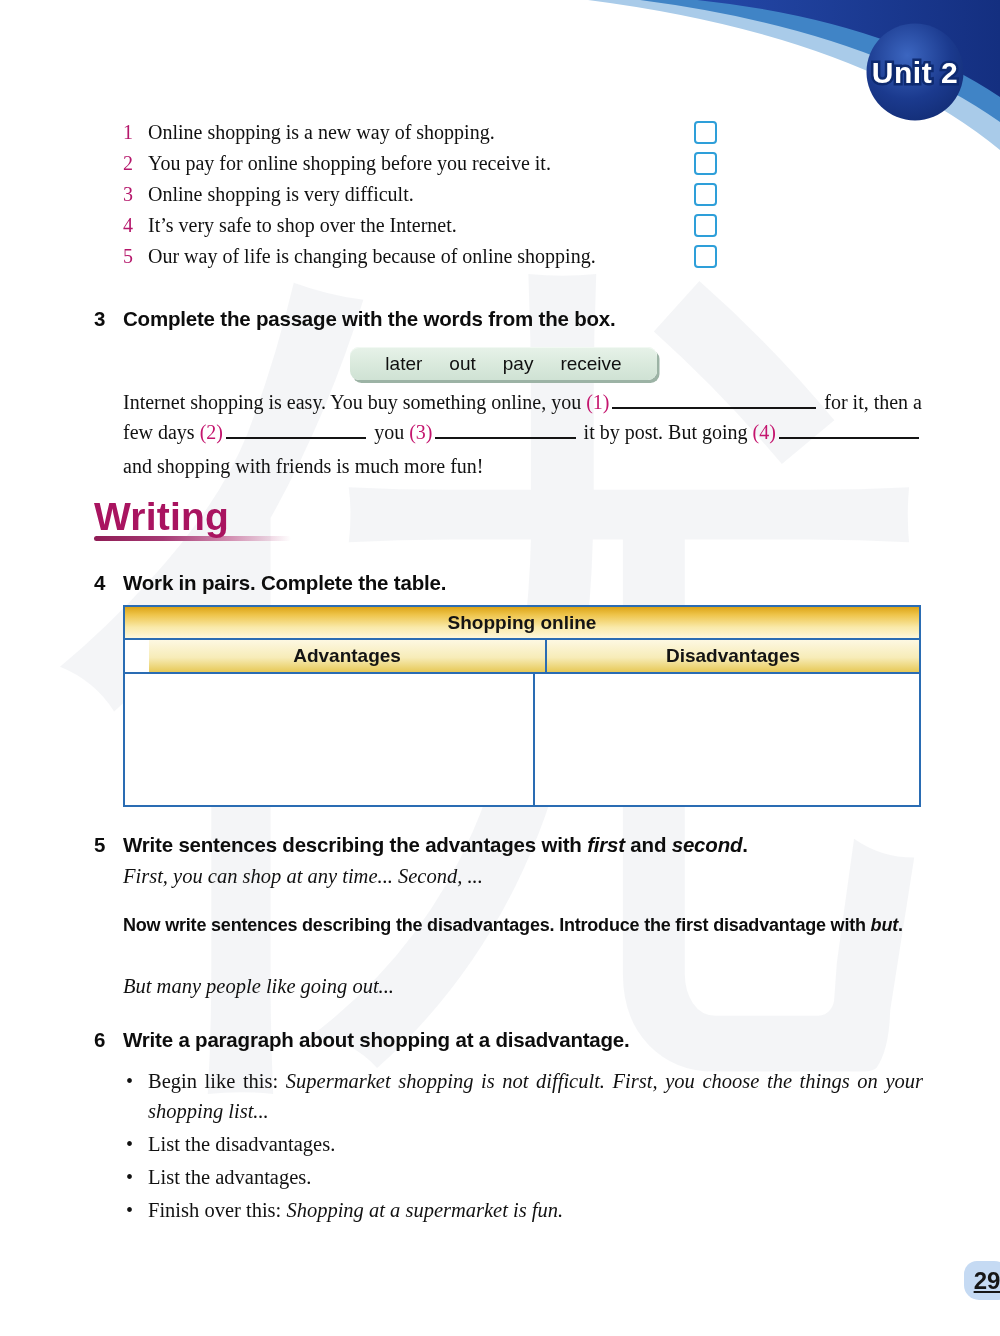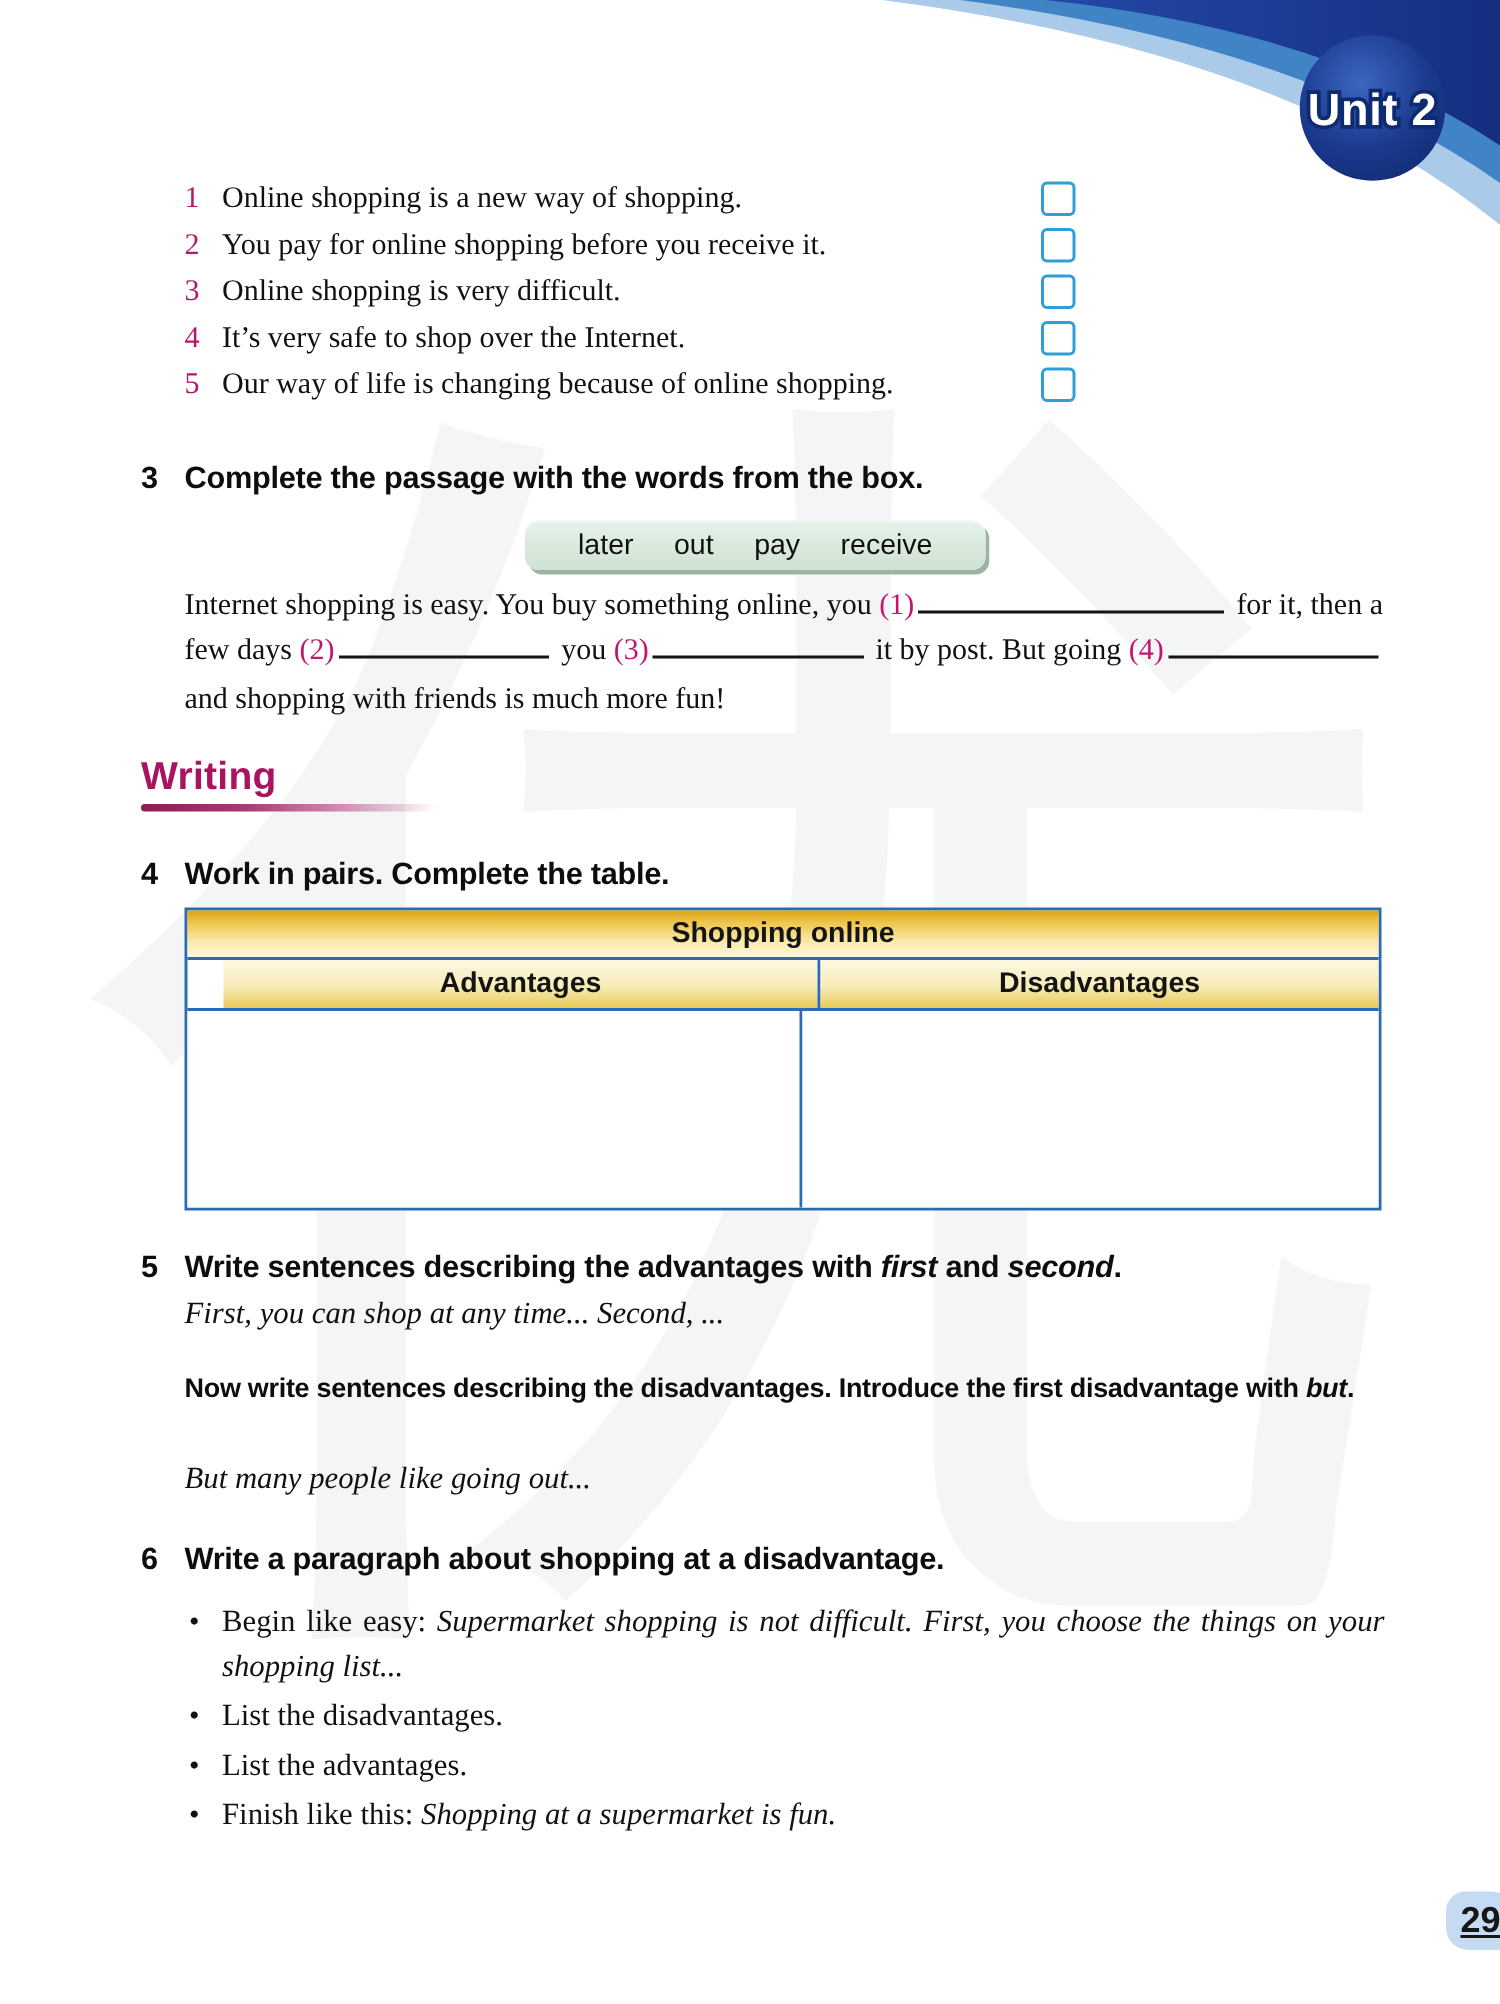--- a/index.html
+++ b/index.html
@@ -48,21 +48,21 @@
   .magenta{color:#c4156e;}
   .blank{
     display:inline-block;height:16px;border-bottom:2px solid #141414;
     margin:0 3px;flex:none;
   }
   .blank.grow{flex:1 1 auto;}
   
   .writing{position:absolute;top:501px;left:94px;}
   .writing-text{
     font-family:"Liberation Sans",sans-serif;font-weight:bold;
-    font-size:26px;color:#a91460;letter-spacing:0.2px;line-height:32px;
+    font-size:39px;color:#a91460;letter-spacing:0.2px;line-height:32px;
   }
   .writing-rule{
     width:197px;height:5px;margin-top:3px;border-radius:3px;
     background:linear-gradient(90deg,#8f1c55 0%,#a63a74 35%,#d492b4 70%,rgba(222,186,203,0) 100%);
   }
   
   .tbl{
     position:absolute;top:605px;left:123px;width:798px;
     border:2.5px solid #2a6cb3;background:#fff;box-sizing:border-box;
     font-family:"Liberation Sans",sans-serif;
@@ -232,28 +232,28 @@
 </div>
 <div class="example" style="top:975px;">But many people like going out...</div>
 
 <div class="ex-head" style="top:1028px;">
   <span class="ex-num">6</span>
   <span>Write a paragraph about shopping at a disadvantage.</span>
 </div>
 
 <div class="bullets">
   <div class="bullet">
-    <span>Begin like easy: </span><span class="it">Supermarket shopping is not difficult. First, you choose the things on your shopping list...</span>
+    <span>Begin like this: </span><span class="it">Supermarket shopping is not difficult. First, you choose the things on your shopping list...</span>
   </div>
   <div class="bullet">
     <span>List the disadvantages.</span>
   </div>
   <div class="bullet">
     <span>List the advantages.</span>
   </div>
   <div class="bullet">
-    <span>Finish like this: </span><span class="it">Shopping at a supermarket is fun.</span>
+    <span>Finish over this: </span><span class="it">Shopping at a supermarket is fun.</span>
   </div>
 </div>
 
 <div class="page-tab">
   <span>29</span>
 </div>
 
 </body></html>

